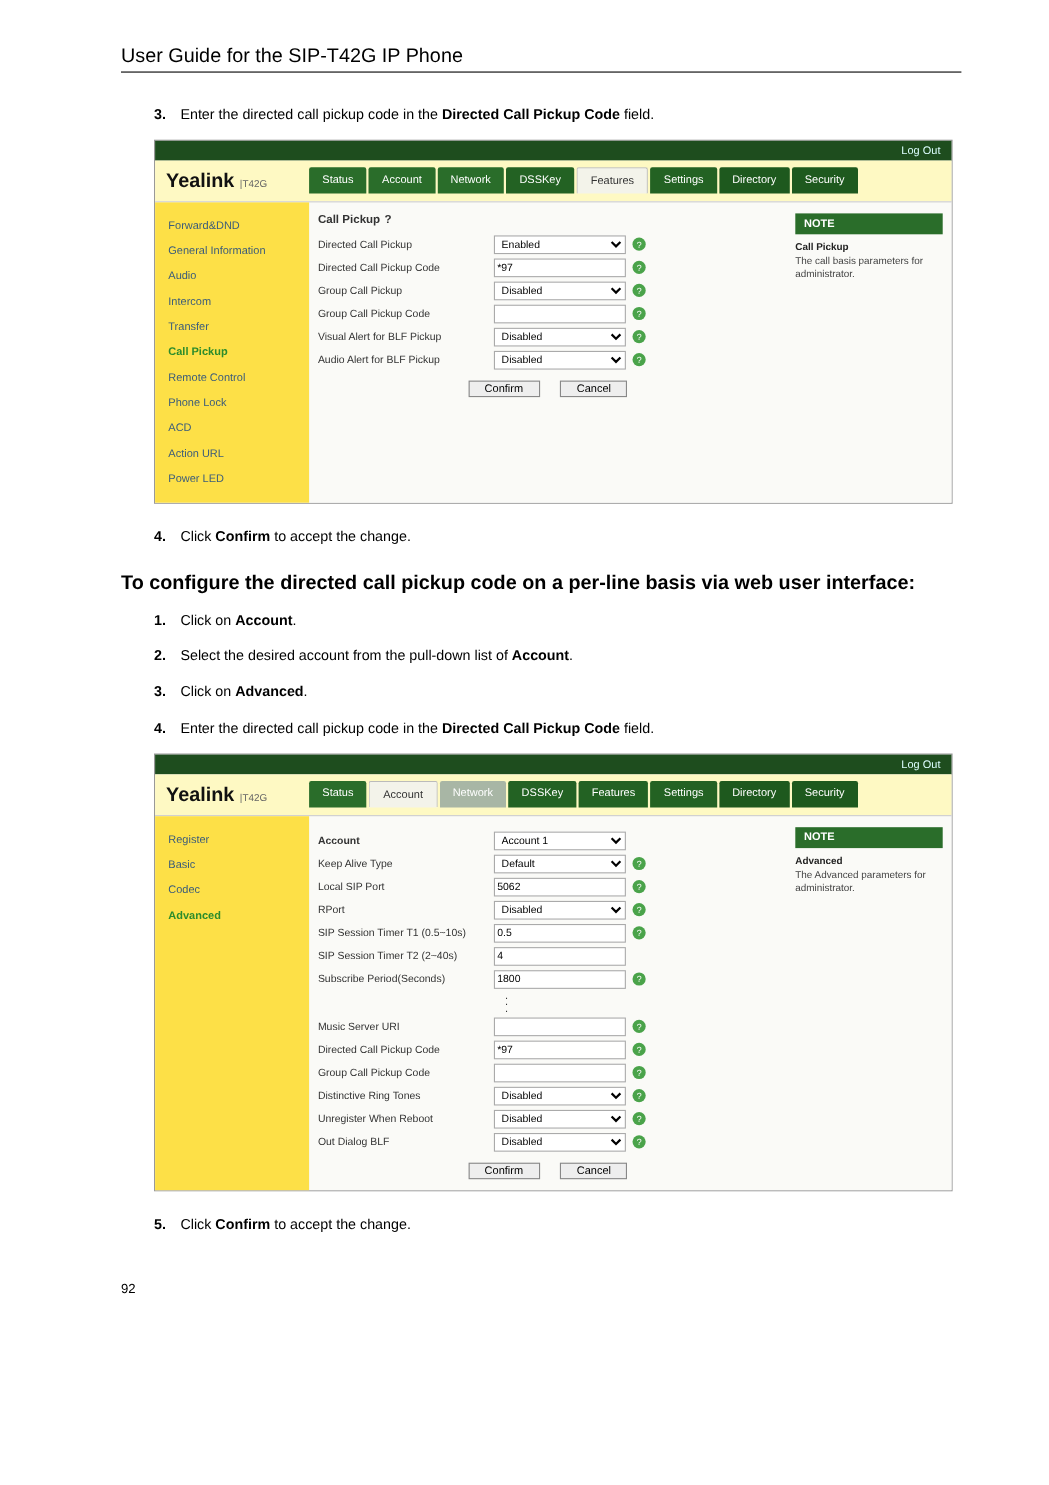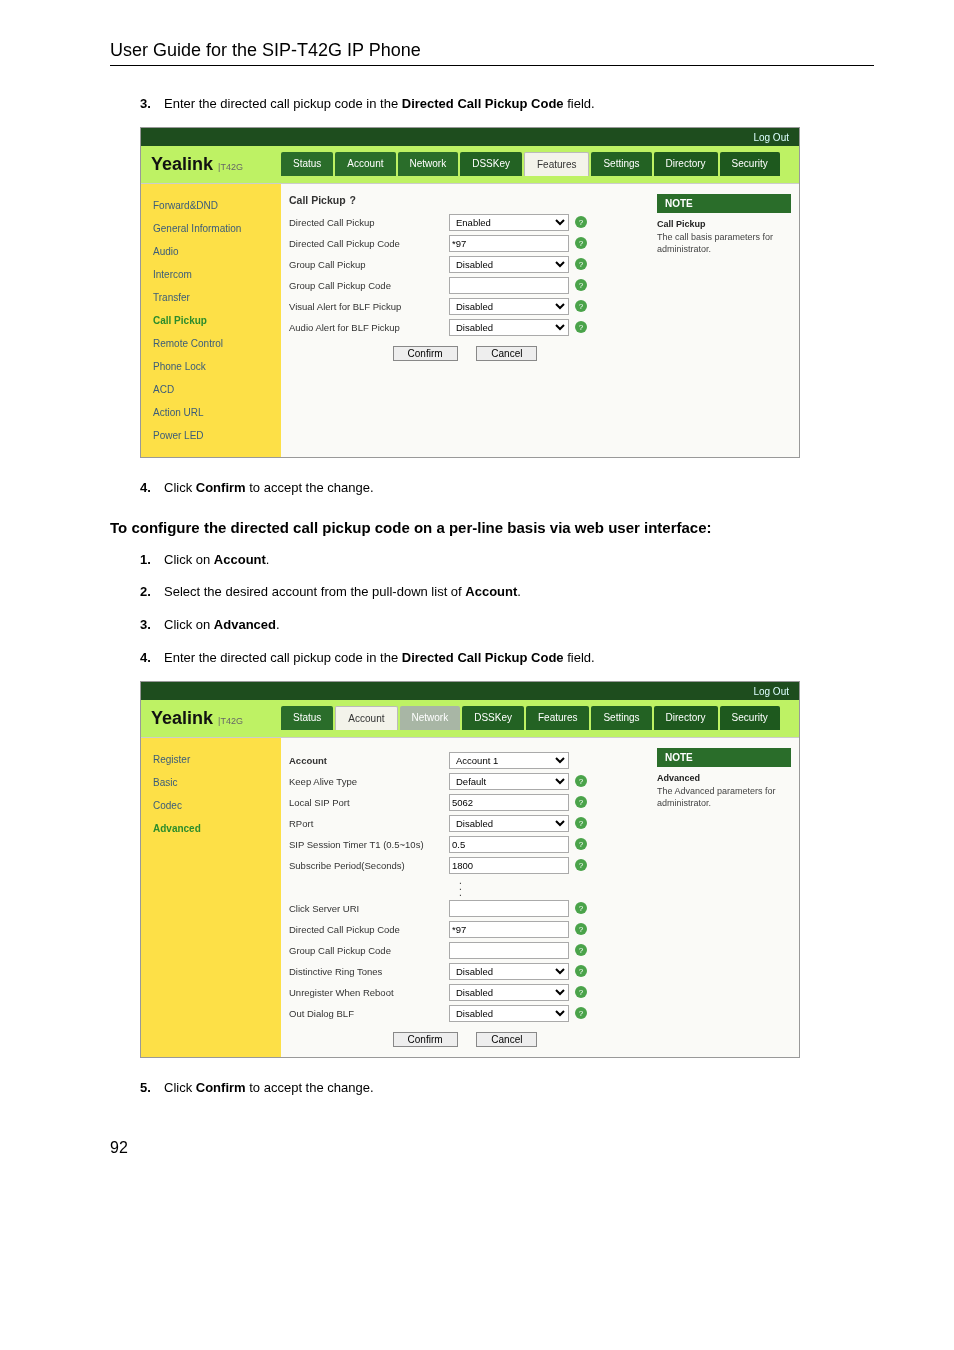--- a/index.html
+++ b/index.html
@@ -2,27 +2,27 @@
 <html><head>
 <meta charset="utf-8">
 <style>
   * { box-sizing: border-box; margin: 0; padding: 0; }
   body { font-family: Arial, Helvetica, sans-serif; background: #fff; width: 954px; margin: 0 auto; padding: 40px 80px 60px 110px; font-size: 13px; color: #000; }
   .header-line { border-bottom: 1px solid #000; padding-bottom: 4px; margin-bottom: 28px; font-size: 18px; }
   .step { display: flex; margin: 12px 0 12px 30px; line-height: 1.6; }
   .step-num { font-weight: bold; width: 24px; }
   .step-txt { flex: 1; }
   .bold-inline { font-weight: bold; }
-  .subhead { font-weight: bold; margin: 20px 0 14px 0; font-size: 15px; }
-  .page-num { margin-top: 40px; font-size: 16px; }
+  .subhead { font-weight: bold; margin: 20px 0 14px 0; font-size: 18px; }
+  .page-num { margin-top: 40px; font-size: 12px; }
 
   
-  .shot { border: 1px solid #999; margin: 6px 0 20px 30px; width: 660px; font-size: 10px; color: #333; background: #fff; }
+  .shot { border: 1px solid #999; margin: 6px 0 20px 30px; width: 726px; font-size: 10px; color: #333; background: #fff; }
   .shot .logout { background: #2b5c2b; background: #2f5a2f; text-align: right; color: #dff; font-size: 10px; padding: 4px 10px 0 0; height: 18px; }
-  .shot .logo-row { display: flex; align-items: flex-start; background: #bef264; }
+  .shot .logo-row { display: flex; align-items: flex-start; background: #fef9c3; }
   .shot .logo { font-size: 18px; font-weight: bold; color: #111; padding: 8px 14px 8px 10px; width: 140px; }
   .shot .logo small { font-size: 9px; font-weight: normal; color: #666; }
   .shot .tabs { display: flex; gap: 0; margin-top: 6px; }
   .tab { color: #fff; padding: 6px 12px; font-size: 10px; border-radius: 2px 2px 0 0; background: #2f7a2f; margin-right: 2px; }
   .tab.active { background: #f3f3ea; color: #333; border: 1px solid #bbb; border-bottom: none; }
   .tab.dark   { background: #2a6d2a; }
   .tab.darker { background: #236223; }
   .tab.darkest{ background: #1e591e; }
   .tab.grey   { background: #a8b6a5; color:#fff; }
 
@@ -210,29 +210,33 @@
             <div class="lbl">RPort</div>
             <select><option>Disabled</option></select>
             <span class="help">?</span>
           </div>
           <div class="row">
             <div class="lbl">SIP Session Timer T1 (0.5~10s)</div>
             <input type="text" value="0.5" style="">
             <span class="help">?</span>
           </div>
           <div class="row">
+            <div class="lbl">SIP Session Timer T2 (2~40s)</div>
+            <input type="text" value="4" style="">
+          </div>
+          <div class="row">
             <div class="lbl">Subscribe Period(Seconds)</div>
             <input type="text" value="1800" style="">
             <span class="help">?</span>
           </div>
         </div>
       <div class="dots">.<br>.<br>.</div>
       <div id="shot2-rows-bottom">
           <div class="row">
-            <div class="lbl">Click Server URI</div>
+            <div class="lbl">Music Server URI</div>
             <input type="text" style="">
             <span class="help">?</span>
           </div>
           <div class="row">
             <div class="lbl">Directed Call Pickup Code</div>
             <input type="text" value="*97" style="">
             <span class="help">?</span>
           </div>
           <div class="row">
             <div class="lbl">Group Call Pickup Code</div>

